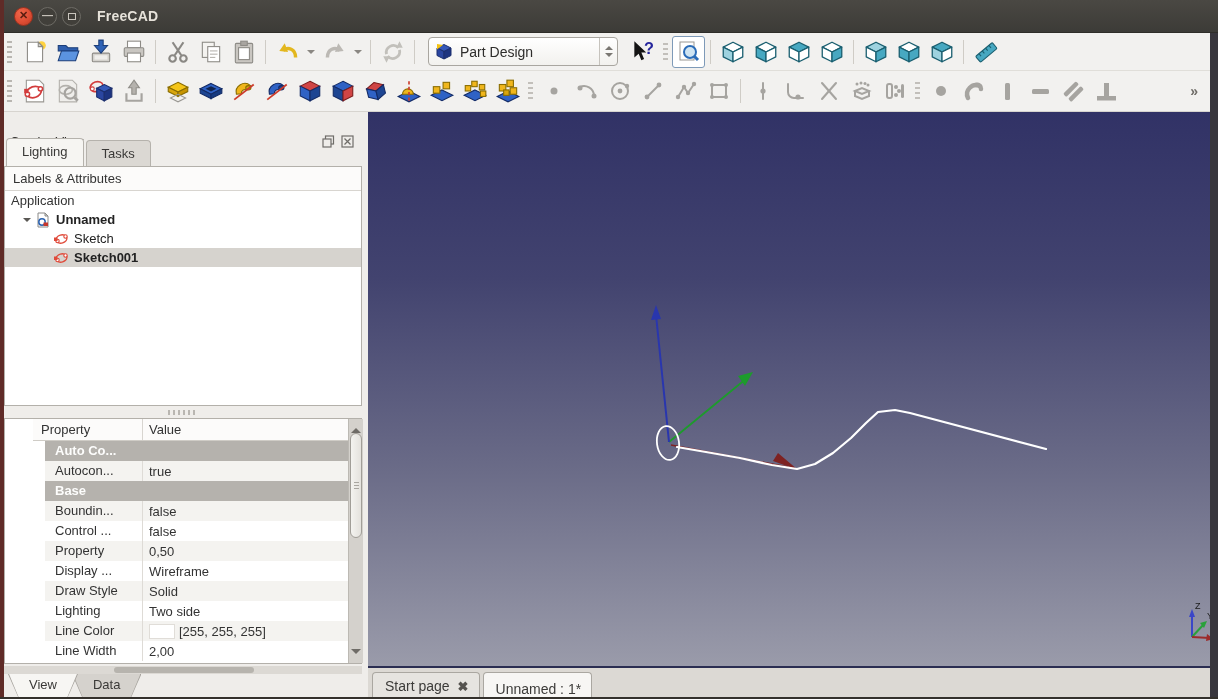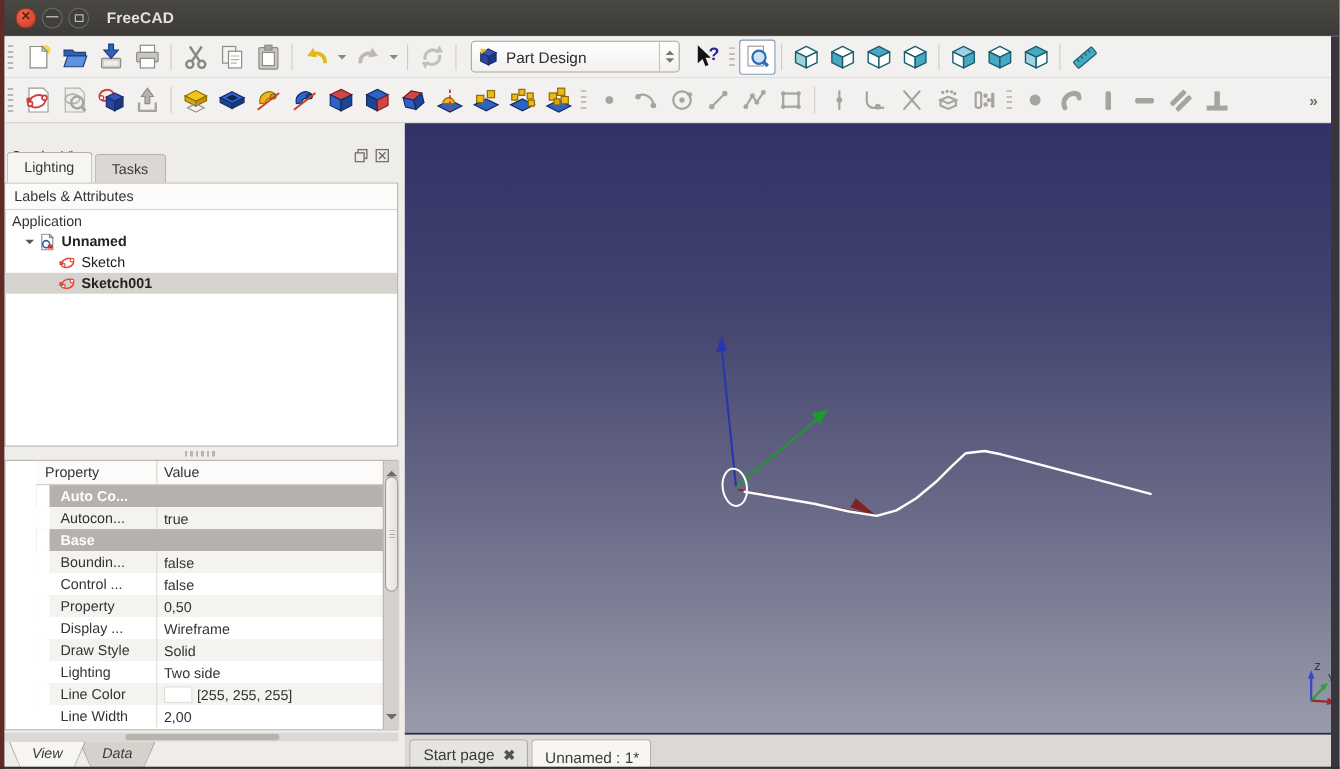--- a/index.html
+++ b/index.html
@@ -95,21 +95,21 @@
   .vscroll .arr.dn { bottom:4px; border-top-color:#6f6c67; }
   .vscroll .thumb { position:absolute; left:1px; top:14px; width:12px; height:105px; background:linear-gradient(90deg,#f4f3f0,#e4e2dd);
     border:1px solid #a19e98; border-radius:6px; }
   .vscroll .thumb::after { content:""; position:absolute; left:3px; top:48px; width:5px; height:7px;
     background:repeating-linear-gradient(to bottom, #a9a6a0 0 1px, transparent 1px 3px); }
 
   .hscroll { position:absolute; left:0; top:554px; width:358px; height:8px; background:#dcd9d4; }
   .hscroll .thumb { position:absolute; left:110px; top:1px; width:140px; height:6px; background:#b7b4ae; border-radius:3px; }
 
   .bottom-tabs { position:absolute; left:4px; top:562px; height:25px; display:flex; }
-  .btab-b { clip-path:polygon(0 0, 100% 0, calc(100% - 11px) 100%, 11px 100%); background:#a5a29c; padding:0 1px 1px 1px; margin-right:-6px;font-style:italic; }
+  .btab-b { clip-path:polygon(0 0, 100% 0, calc(100% - 11px) 100%, 11px 100%); background:#a5a29c; padding:0 1px 1px 1px; margin-right:-6px; }
   .btab { height:24px; padding:3px 20px 0; clip-path:polygon(0 0, 100% 0, calc(100% - 10px) 100%, 10px 100%);
     background:#d5d2cd; font-size:13px; color:#3a3937; }
   .btab-b.active { z-index:2; position:relative; }
   .btab-b.active .btab { background:#f7f6f3; }
 
   
   .viewport { position:absolute; left:368px; top:112px; width:842px; height:556px;
     background:linear-gradient(180deg, #313266 0%, #42436f 30%, #6b6c88 65%, #9a9baa 100%);
     border-bottom:2px solid #2b2e52; }
   .viewport svg { position:absolute; left:0; top:0; }

